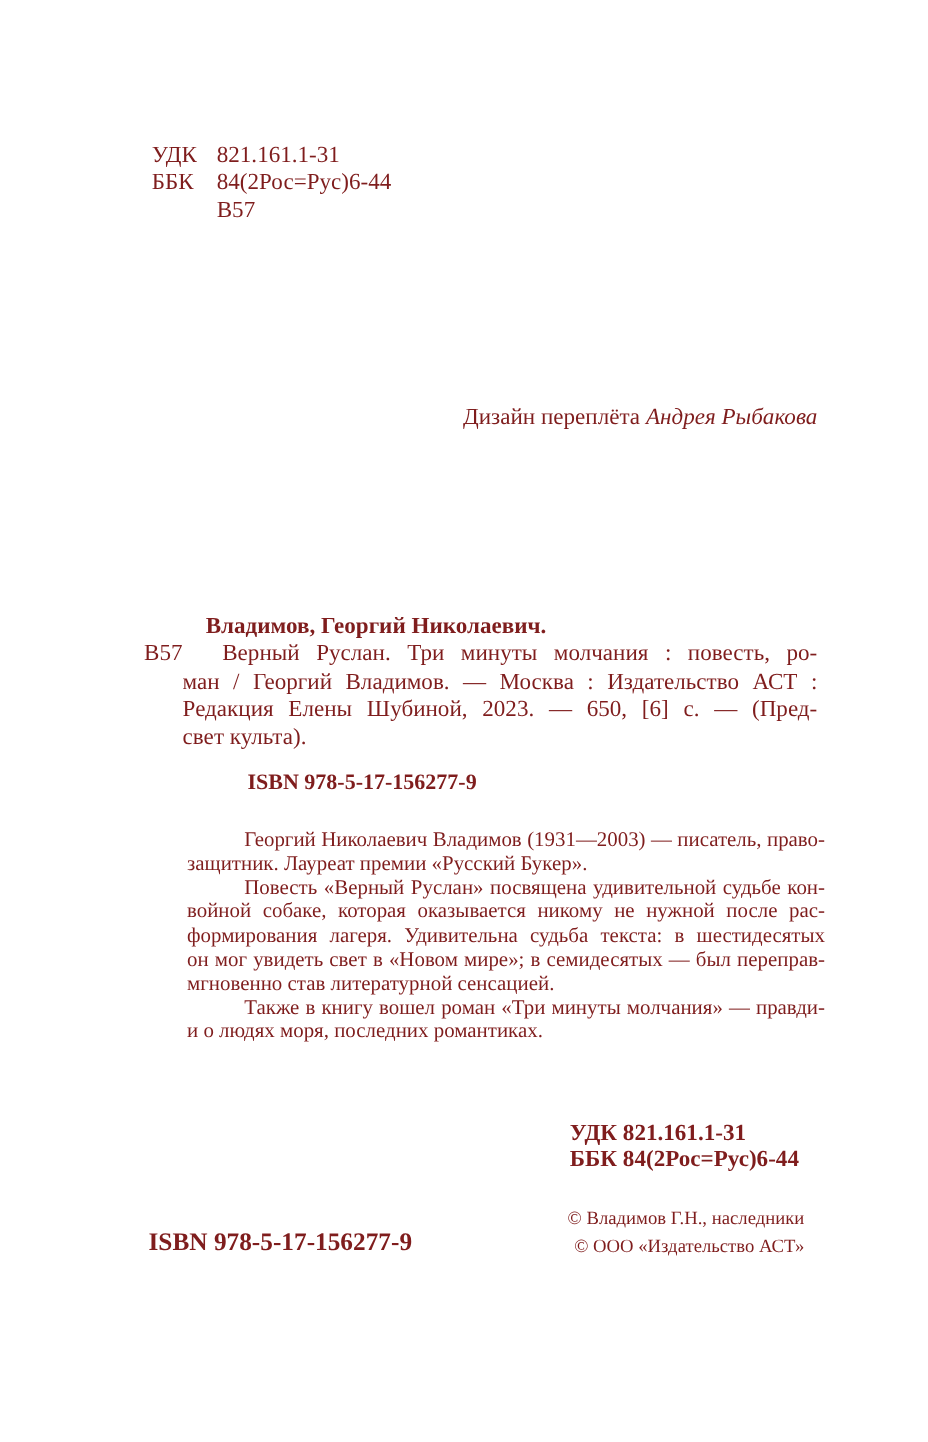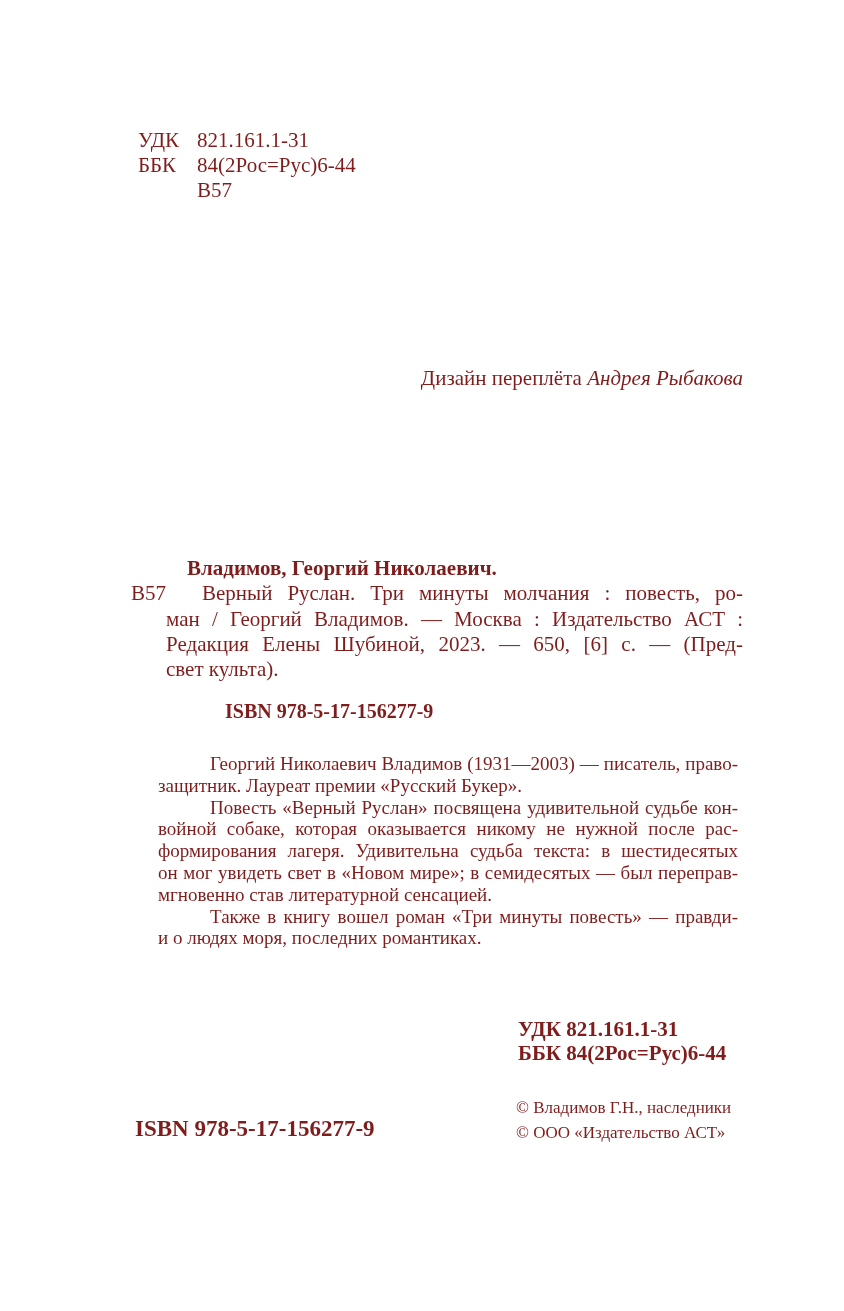--- a/index.html
+++ b/index.html
@@ -55,21 +55,21 @@
     position: absolute;
     left: 225px;
     top: 700px;
     font-size: 20px;
     font-weight: bold;
     white-space: nowrap;
   }
   
   .annotation {
     position: absolute;
-    left: 158px;
+    left: 170px;
     top: 753px;
     width: 580px;
     font-size: 19px;
     line-height: 21.8px;
   }
   .an-line.ind { text-indent: 52px; }
   
   .bottom-codes {
     position: absolute;
     left: 518px;
@@ -80,20 +80,21 @@
     white-space: nowrap;
   }
   
   .copyright {
     position: absolute;
     left: 516px;
     top: 1096px;
     font-size: 17px;
     line-height: 24.5px;
     white-space: nowrap;
+    text-align: right;
   }
   
   .isbn-bottom {
     position: absolute;
     left: 135px;
     top: 1116px;
     font-size: 23px;
     font-weight: bold;
     white-space: nowrap;
   }
@@ -132,21 +133,21 @@
   <div class="isbn-mid">ISBN 978-5-17-156277-9</div>
 
   <div class="annotation">
     <div class="an-line ind j">Георгий Николаевич Владимов (1931—2003) — писатель, право-</div>
     <div class="an-line">защитник. Лауреат премии «Русский Букер».</div>
     <div class="an-line ind j">Повесть «Верный Руслан» посвящена удивительной судьбе кон-</div>
     <div class="an-line j">войной собаке, которая оказывается никому не нужной после рас-</div>
     <div class="an-line j">формирования лагеря. Удивительна судьба текста: в шестидесятых</div>
     <div class="an-line j">он мог увидеть свет в «Новом мире»; в семидесятых — был переправ-</div>
     <div class="an-line">мгновенно став литературной сенсацией.</div>
-    <div class="an-line ind j">Также в книгу вошел роман «Три минуты повесть» — правди-</div>
+    <div class="an-line ind j">Также в книгу вошел роман «Три минуты молчания» — правди-</div>
     <div class="an-line">и о людях моря, последних романтиках.</div>
   </div>
 
   <div class="bottom-codes">
     <div>УДК 821.161.1-31</div>
     <div>ББК 84(2Рос=Рус)6-44</div>
   </div>
 
   <div class="copyright">
     <div>© Владимов Г.Н., наследники</div>

